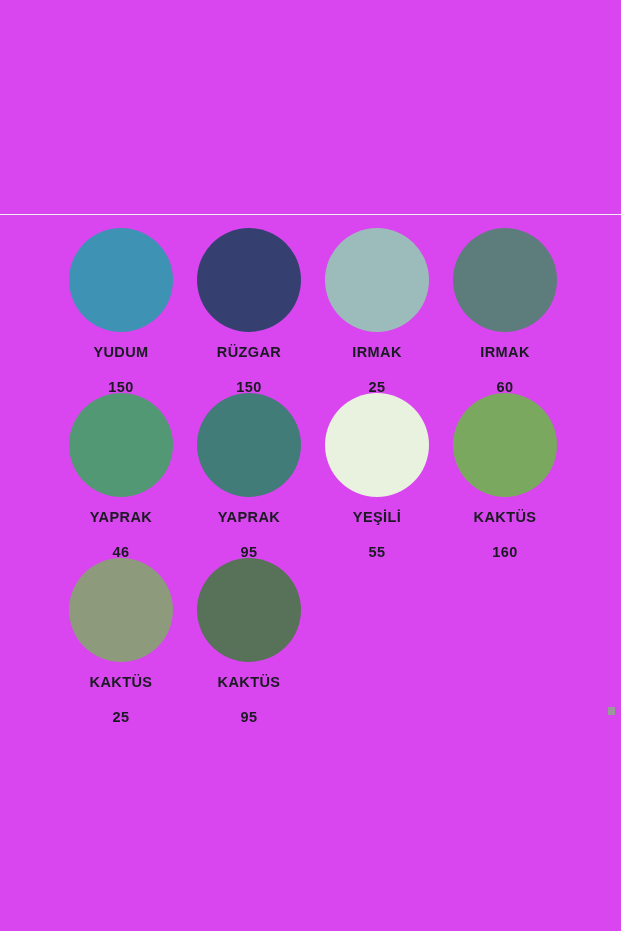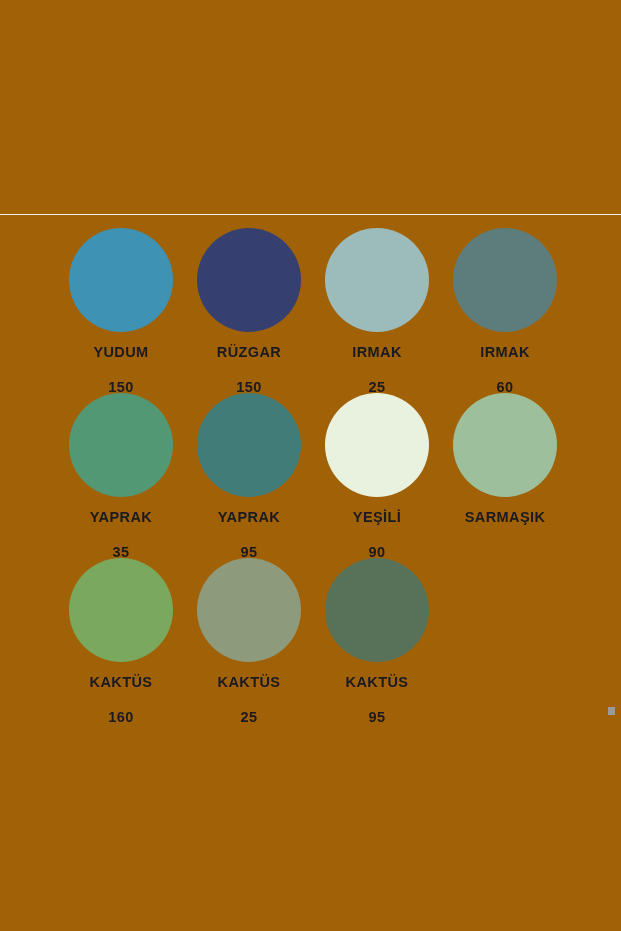--- a/index.html
+++ b/index.html
@@ -84,21 +84,21 @@
     left: 608px;
     top: 707px;
     width: 7px;
     height: 8px;
     background: #9a9a9a;
   }
 </style>
 </head>
 <body>
 
-<div id="swatch-page" style="background: #a16207;">
+<div id="swatch-page" style="background: #d946ef;">
 
   <div id="top-divider" style="background: rgb(240, 240, 240);"></div>
 
   <div id="palette-grid">
       <div class="swatch-cell">
         <div class="swatch-circle" style="background-color: rgb(62, 146, 180);"></div>
         <div class="swatch-name" style="color: rgb(26, 26, 34);">YUDUM</div>
         <div class="swatch-code" style="color: rgb(26, 26, 34);">150</div>
       </div>
       <div class="swatch-cell">
@@ -112,35 +112,31 @@
         <div class="swatch-code" style="color: rgb(26, 26, 34);">25</div>
       </div>
       <div class="swatch-cell">
         <div class="swatch-circle" style="background-color: rgb(93, 125, 125);"></div>
         <div class="swatch-name" style="color: rgb(26, 26, 34);">IRMAK</div>
         <div class="swatch-code" style="color: rgb(26, 26, 34);">60</div>
       </div>
       <div class="swatch-cell">
         <div class="swatch-circle" style="background-color: rgb(83, 152, 116);"></div>
         <div class="swatch-name" style="color: rgb(26, 26, 34);">YAPRAK</div>
-        <div class="swatch-code" style="color: rgb(26, 26, 34);">35</div>
+        <div class="swatch-code" style="color: rgb(26, 26, 34);">46</div>
       </div>
       <div class="swatch-cell">
         <div class="swatch-circle" style="background-color: rgb(65, 124, 120);"></div>
         <div class="swatch-name" style="color: rgb(26, 26, 34);">YAPRAK</div>
         <div class="swatch-code" style="color: rgb(26, 26, 34);">95</div>
       </div>
       <div class="swatch-cell">
         <div class="swatch-circle" style="background-color: rgb(233, 242, 222);"></div>
         <div class="swatch-name" style="color: rgb(26, 26, 34);">YEŞİLİ</div>
-        <div class="swatch-code" style="color: rgb(26, 26, 34);">90</div>
-      </div>
-      <div class="swatch-cell">
-        <div class="swatch-circle" style="background-color: rgb(158, 191, 156);"></div>
-        <div class="swatch-name" style="color: rgb(26, 26, 34);">SARMAŞIK</div>
+        <div class="swatch-code" style="color: rgb(26, 26, 34);">55</div>
       </div>
       <div class="swatch-cell">
         <div class="swatch-circle" style="background-color: rgb(123, 168, 95);"></div>
         <div class="swatch-name" style="color: rgb(26, 26, 34);">KAKTÜS</div>
         <div class="swatch-code" style="color: rgb(26, 26, 34);">160</div>
       </div>
       <div class="swatch-cell">
         <div class="swatch-circle" style="background-color: rgb(141, 155, 124);"></div>
         <div class="swatch-name" style="color: rgb(26, 26, 34);">KAKTÜS</div>
         <div class="swatch-code" style="color: rgb(26, 26, 34);">25</div>

